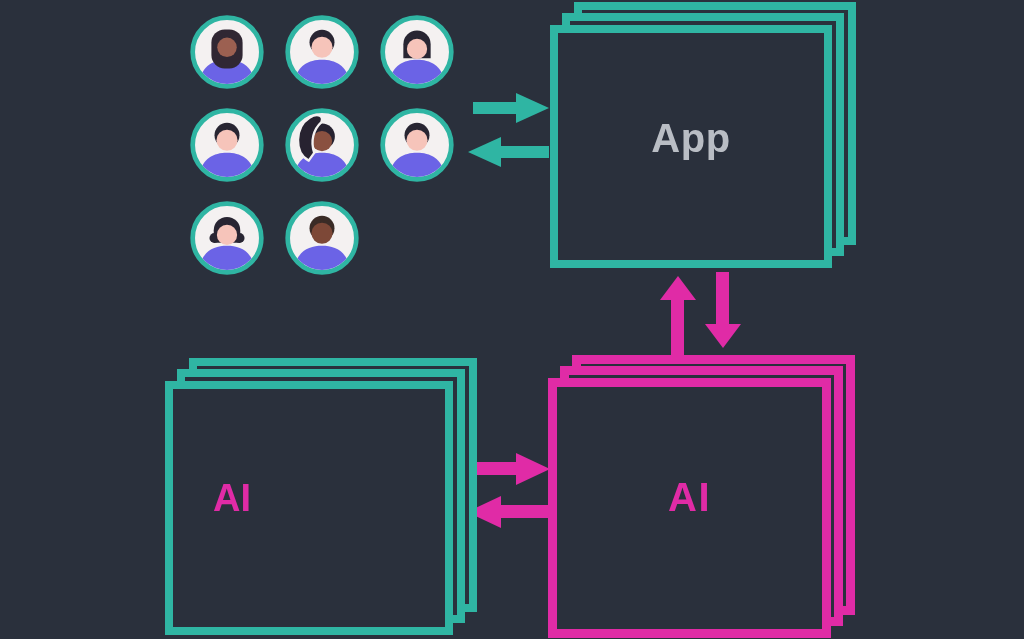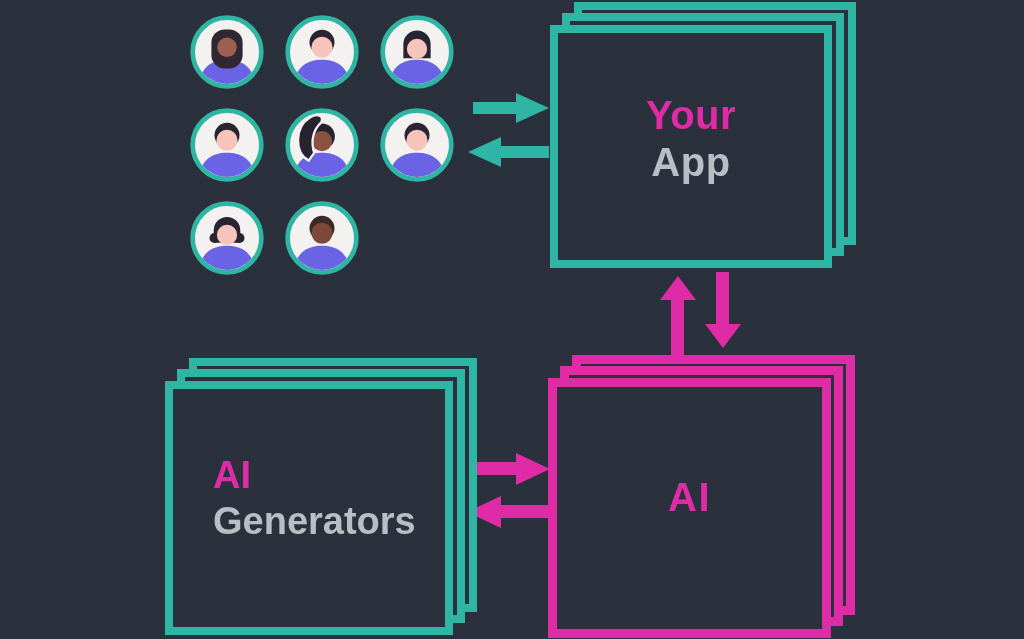--- a/index.html
+++ b/index.html
@@ -247,33 +247,31 @@
   <div class="h-arrow pink-a point-left" style="left:467px;top:495px;width:81px;height:33px;">
     <div class="head"></div>
     <div class="shaft"></div>
   </div>
 
   <div class="stack teal-stack" id="your-app" style="left:550px;top:25px;width:282px;height:243px;">
     <div class="layer l-back"></div>
     <div class="layer l-mid"></div>
     <div class="layer l-front">
       <div class="label">
-        <span class="pink-text">Your</span>
         <span class="gray-text">App</span>
       </div>
     </div>
   </div>
 
   <div class="stack teal-stack" id="ai-generators" style="left:165px;top:381px;width:288px;height:254px;">
     <div class="layer l-back"></div>
     <div class="layer l-mid"></div>
     <div class="layer l-front">
       <div class="label">
         <span class="pink-text">AI</span>
-        <span class="gray-text">Generators</span>
       </div>
     </div>
   </div>
 
   <div class="stack pink-stack" id="aigur" style="left:548px;top:378px;width:283px;height:260px;">
     <div class="layer l-back"></div>
     <div class="layer l-mid"></div>
     <div class="layer l-front">
       <div class="label">
         <span class="pink-text">AI</span>

